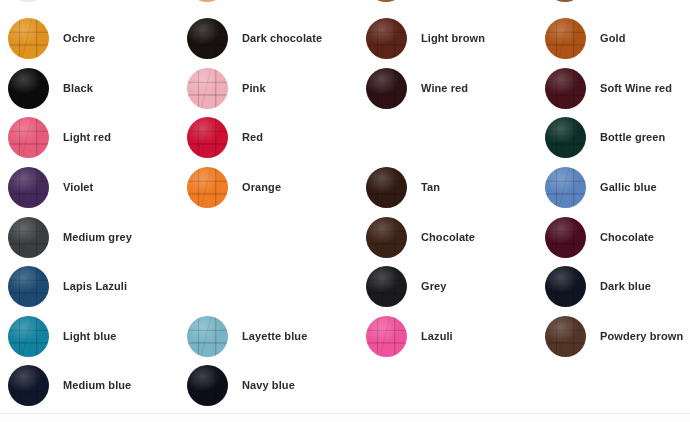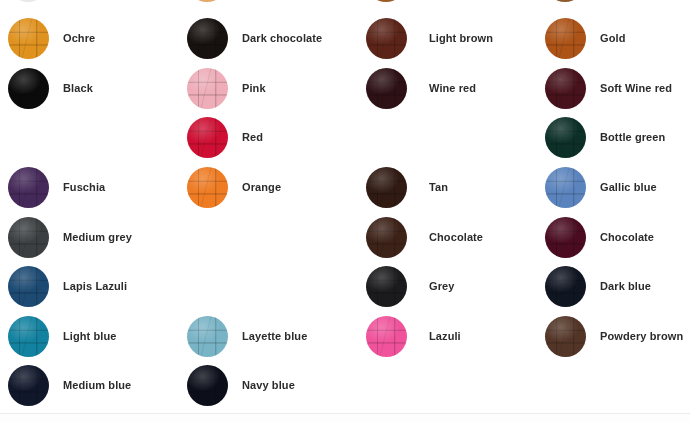--- a/index.html
+++ b/index.html
@@ -60,21 +60,21 @@
   .option {
     position: absolute;
     top: 0;
     height: 49.6px;
     display: flex;
     align-items: center;
     cursor: pointer;
   }
   .option.col-0 { left: 8px;   width: 175px; }
   .option.col-1 { left: 187px; width: 175px; }
-  .option.col-2 { left: 366px; width: 175px; gap: 8px; }
+  .option.col-2 { left: 366px; width: 175px; }
   .option.col-3 { left: 545px; width: 175px; }
 
   .swatch-wrap {
     position: relative;
     width: 41px;
     height: 41px;
     flex: 0 0 41px;
   }
   .swatch {
     position: absolute;
@@ -198,39 +198,45 @@
           <span class="option-label">Wine red</span>
         </div>
         <div class="option col-3">
           <div class="swatch-wrap">
             <div class="swatch" style="background: rgb(72, 18, 28);"></div>
           </div>
           <span class="option-label">Soft Wine red</span>
         </div>
       </div>
       <div class="option-row">
+        <div class="option col-0">
+          <div class="swatch-wrap">
+            <div class="swatch" style="background: rgb(232, 90, 121);"></div>
+          </div>
+          <span class="option-label">Light red</span>
+        </div>
         <div class="option col-1">
           <div class="swatch-wrap">
             <div class="swatch" style="background: rgb(206, 15, 51);"></div>
           </div>
           <span class="option-label">Red</span>
         </div>
         <div class="option col-3">
           <div class="swatch-wrap">
             <div class="swatch" style="background: rgb(12, 48, 40);"></div>
           </div>
           <span class="option-label">Bottle green</span>
         </div>
       </div>
       <div class="option-row">
         <div class="option col-0">
           <div class="swatch-wrap">
             <div class="swatch" style="background: rgb(69, 41, 90);"></div>
           </div>
-          <span class="option-label">Fuschia</span>
+          <span class="option-label">Violet</span>
         </div>
         <div class="option col-1">
           <div class="swatch-wrap">
             <div class="swatch" style="background: rgb(239, 123, 35);"></div>
           </div>
           <span class="option-label">Orange</span>
         </div>
         <div class="option col-2">
           <div class="swatch-wrap">
             <div class="swatch" style="background: rgb(48, 26, 18);"></div>

